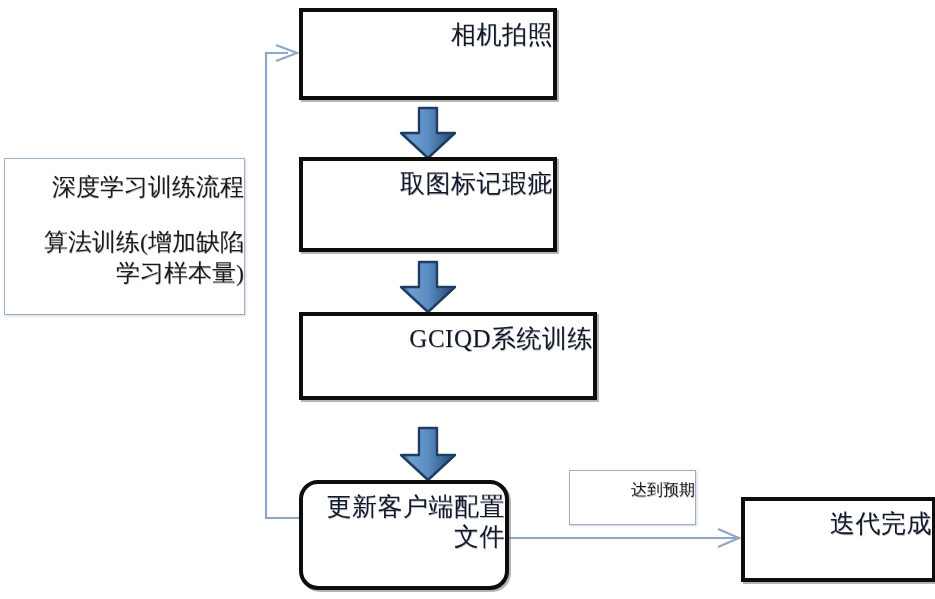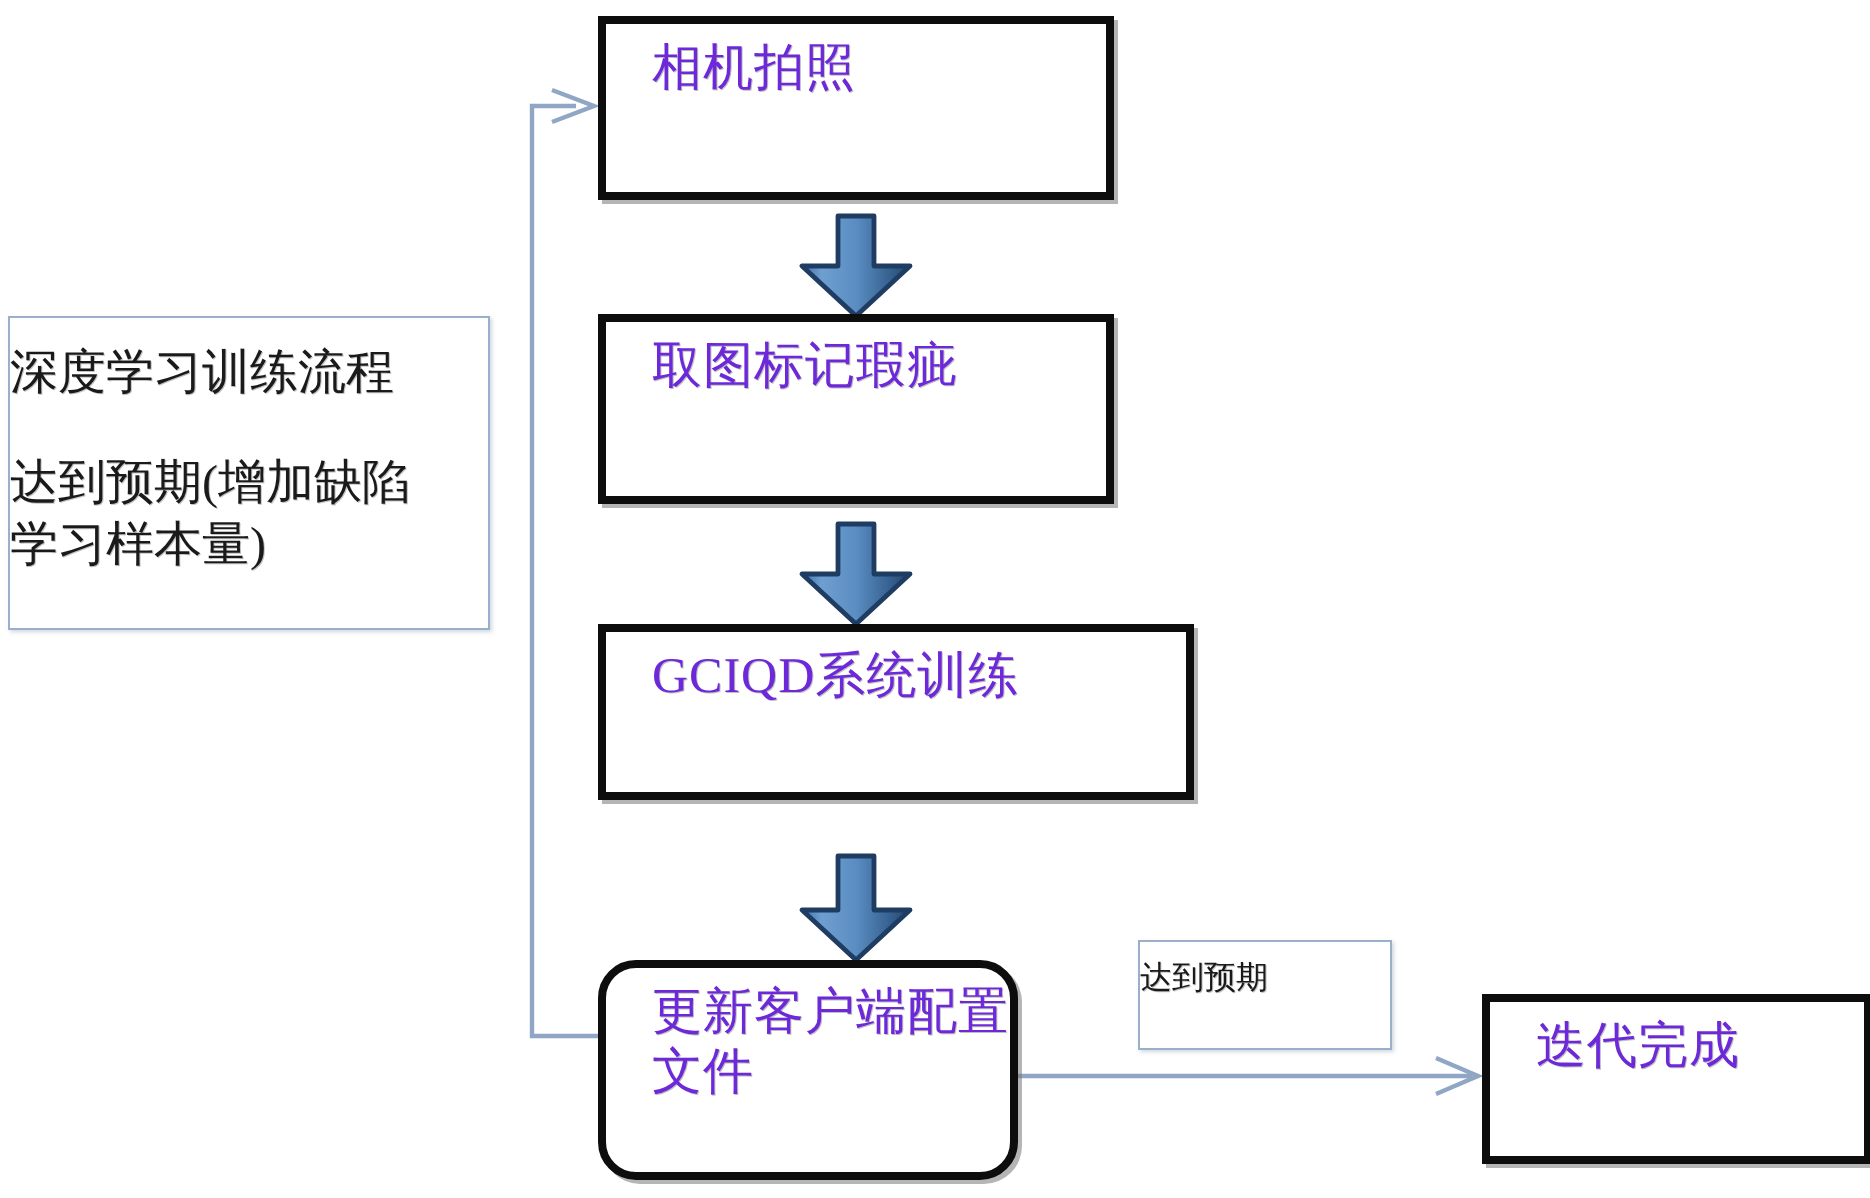--- a/index.html
+++ b/index.html
@@ -25,43 +25,42 @@
     box-sizing: border-box;
     background: #ffffff;
     border: 4px solid #0d0d0d;
     box-shadow: 2px 2px 0 rgba(120,120,120,0.55);
   }
   .proc-box .box-text {
     position: absolute;
     left: 0;
     right: 0;
     top: 8px;
-    text-align: left;
+    text-align: right;
     font-size: 25px;
     line-height: 1.18;
-    color: #6d28d9;
+    color: #0f172a;
     letter-spacing: 0.5px;
     white-space: pre-line;
     text-shadow: 0.5px 0.5px 0 rgba(170,170,170,0.75);
-    margin-left: 23px;
   }
 
   
   .note-box {
     position: absolute;
     box-sizing: border-box;
     background: #ffffff;
     border: 1.5px solid #9aafc9;
     box-shadow: 1px 1px 2px rgba(140,155,175,0.40);
   }
   .note-box .box-text {
     position: absolute;
     left: 0;
     right: 0;
-    text-align: left;
+    text-align: right;
     color: #1a1a1a;
     white-space: pre-line;
     text-shadow: 0.5px 0.5px 0 rgba(170,170,170,0.7);
   }
 
   #info-box .line-a {
     top: 14px;
     font-size: 24px;
     line-height: 1.2;
   }
@@ -122,21 +121,21 @@
       <path d="M 419 262 L 437 262 L 437 287 L 455 287 L 428 312 L 401 287 L 419 287 Z" fill="url(#blockArrowGrad)" stroke="#1f3c63" stroke-width="2.4" stroke-linejoin="round"></path>
     </g>
 
     <g class="block-arrow-shape">
       <path d="M 419 428 L 437 428 L 437 455 L 455 455 L 428 480 L 401 455 L 419 455 Z" fill="url(#blockArrowGrad)" stroke="#1f3c63" stroke-width="2.4" stroke-linejoin="round"></path>
     </g>
   </svg>
 
   <div class="note-box" id="info-box" style="left:4px; top:158px; width:241px; height:157px;">
     <div class="box-text line-a">深度学习训练流程</div>
-    <div class="box-text line-b">达到预期(增加缺陷
+    <div class="box-text line-b">算法训练(增加缺陷
 学习样本量)</div>
   </div>
 
   <div class="proc-box" id="node-camera-capture" style="left:299px; top:8px; width:258px; height:92px;">
     <div class="box-text">相机拍照</div>
   </div>
 
   <div class="proc-box" id="node-image-defect-marking" style="left:299px; top:157px; width:258px; height:95px;padding-left:16px;">
     <div class="box-text">取图标记瑕疵</div>
   </div>

